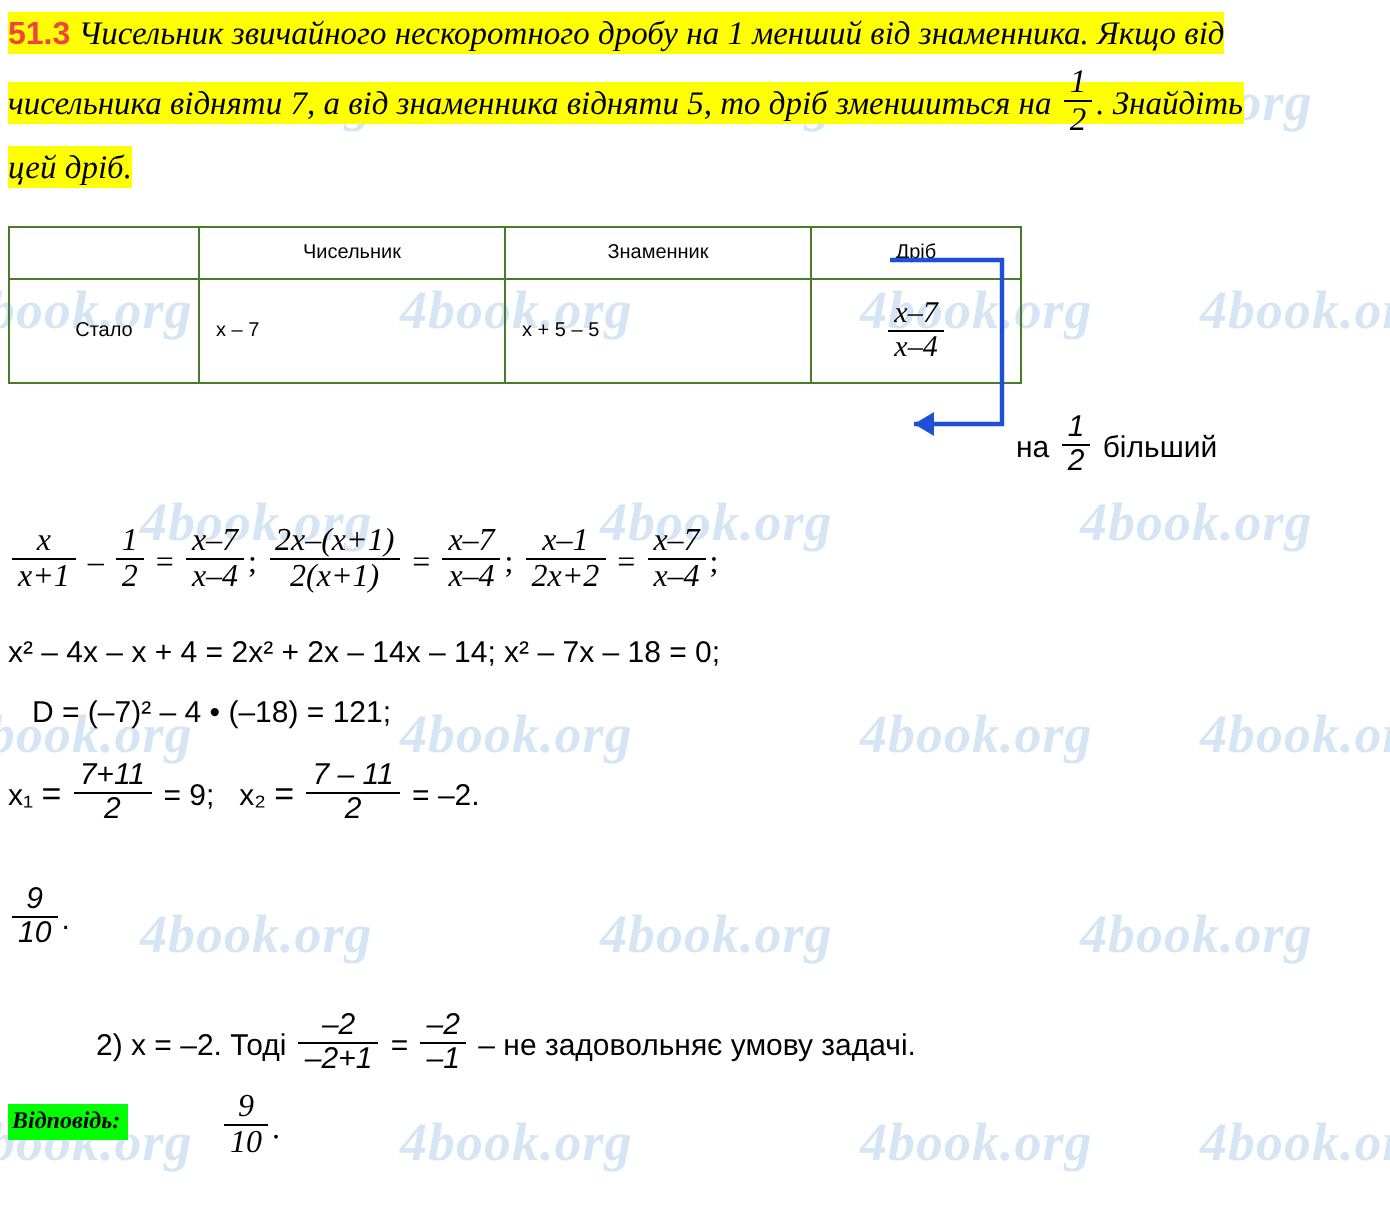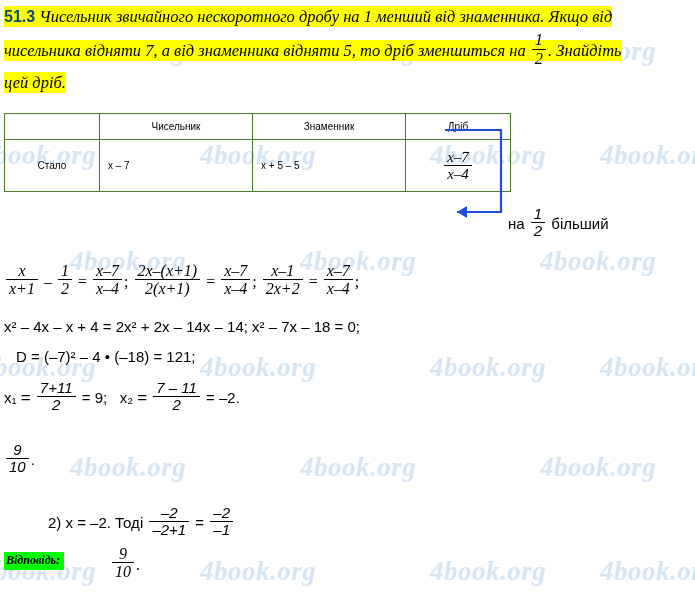--- a/index.html
+++ b/index.html
@@ -51,21 +51,21 @@
   }
   .statement .hl {
     background: #ffff00;
     padding: 1px 0;
     box-decoration-break: clone;
     -webkit-box-decoration-break: clone;
   }
   .statement .num {
     font-weight: bold;
     font-style: normal;
-    color: #0c4a6e;
+    color: #ef4444;
     font-family: "Liberation Sans", sans-serif;
     font-size: 16px;
     margin-top: 44px;
   }
 
   
   .fr {
     display: inline-block;
     vertical-align: -0.45em;
     text-align: center;
@@ -263,20 +263,21 @@
 
   <div class="line l5">
     <span class="fr"><span class="t">9</span><span class="b">10</span></span><span>.</span>
   </div>
 
   <div class="line l6">
     <span>2) x = –2. Тоді</span>
     <span class="fr"><span class="t">–2</span><span class="b">–2+1</span></span>
     <span>=</span>
     <span class="fr"><span class="t">–2</span><span class="b">–1</span></span>
+    <span>– не задовольняє умову задачі.</span>
   </div>
 
   <div class="answer-box">Відповідь:</div>
   <div class="answer-frac">
     <span class="fr"><span class="t">9</span><span class="b">10</span></span><span>.</span>
   </div>
 
 </div>
 
 </body></html>

